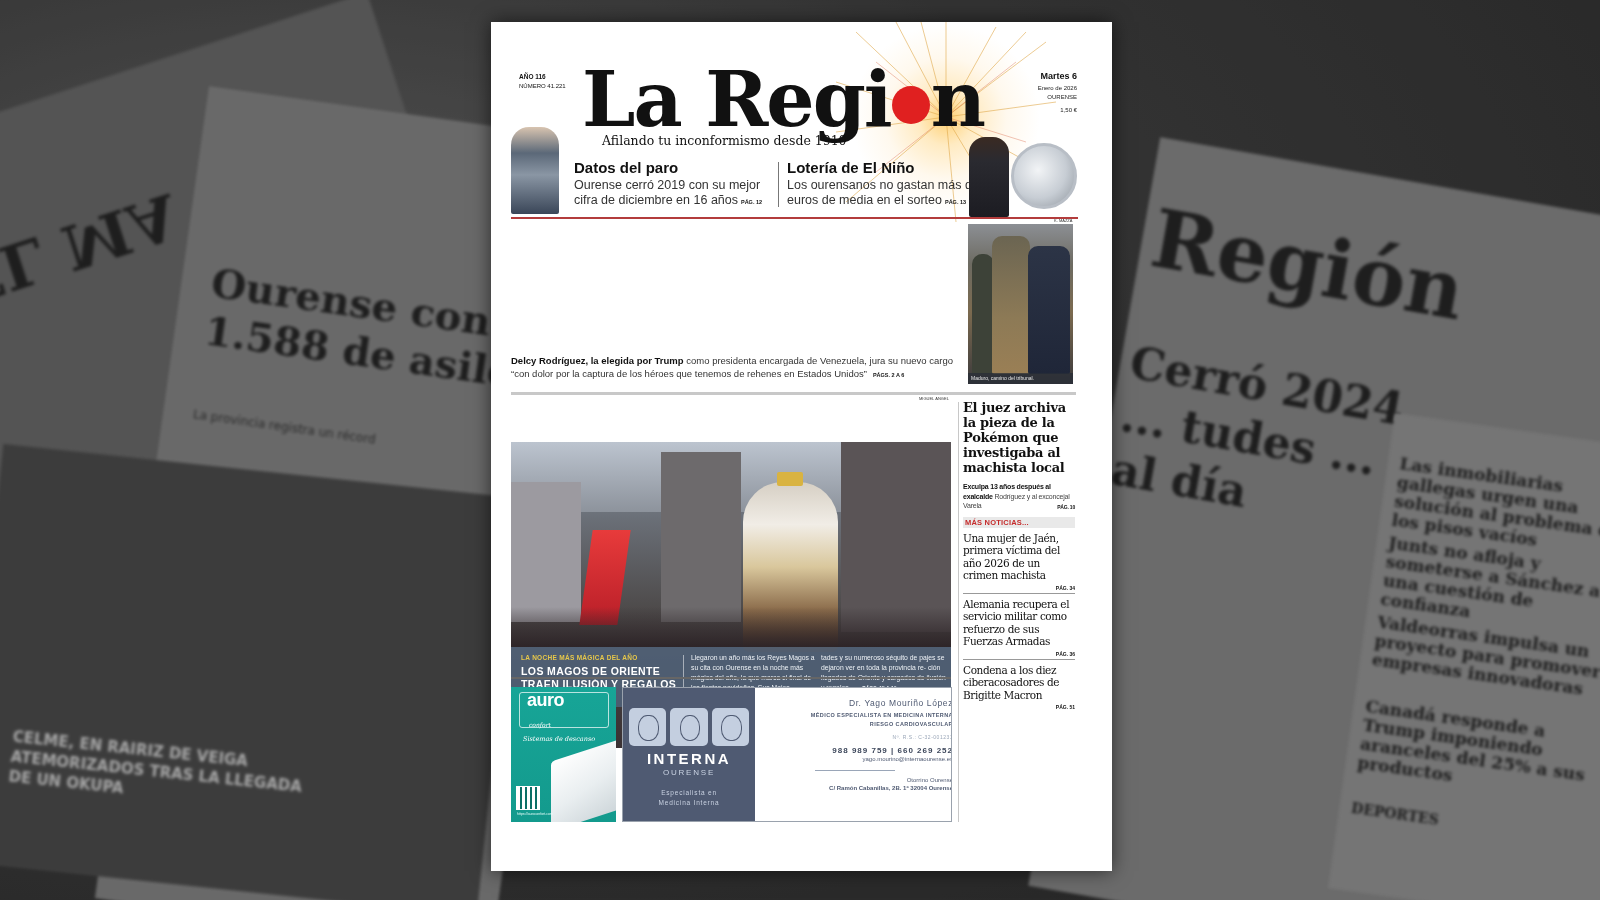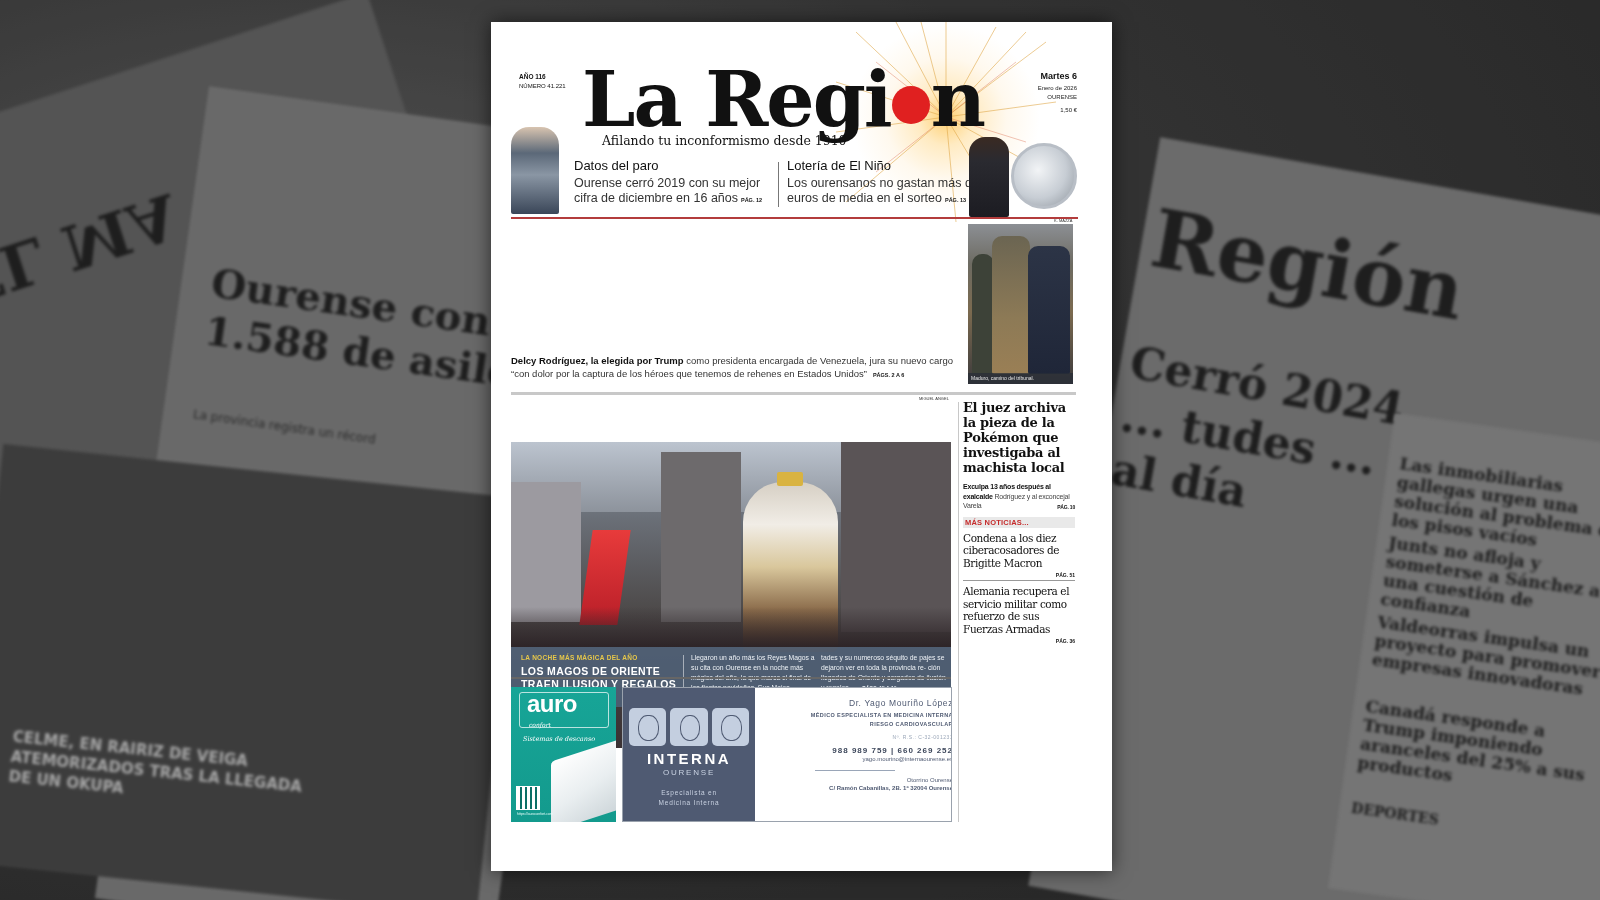--- a/index.html
+++ b/index.html
@@ -79,21 +79,21 @@
     position:absolute; left:0; top:0; width:40px; height:80px;
     background: linear-gradient(180deg, #3a2a22 0%, #2a2a30 30%, #1c1c22 100%);
     border-radius: 16px 16px 2px 2px;
   }
   .teaser-photo-right .drum {
     position:absolute; left:42px; top:6px; width:66px; height:66px; border-radius:50%;
     border: 3px solid #b8bec6;
     background: radial-gradient(circle at 40% 40%, #f2f4f6 0%, #c7cdd4 55%, #8d949c 100%);
   }
   .teaser { position: absolute; top: 137px; font-size: 12px; color:#222; line-height: 1.15; }
-  .teaser .t-title { font-weight: normal; font-size: 13px; color:#111; margin-bottom: 2px; }
+  .teaser .t-title { font-weight: bold; font-size: 15px; color:#111; margin-bottom: 2px; }
   .teaser .t-body { font-size: 12.5px; color: #333; }
   .teaser .pag { font-size: 5.5px; font-weight: bold; color:#111; margin-left: 3px; }
   .teaser.t1 { left: 83px; width: 205px; }
   .teaser.t2 { left: 296px; width: 210px; }
   .teaser-divider { position: absolute; left: 287px; top: 140px; width: 1px; height: 45px; background: #777; }
   .masthead-rule { position: absolute; left: 20px; top: 195px; width: 567px; height: 2px; background: #b33c3c; }
   .credit-tiny { position: absolute; font-size: 4px; color: #333; }
 
   
   .lead-headline {
@@ -149,21 +149,21 @@
   .reyes-caption .col.c2 { left:310px; }
   .reyes-caption .vsep { position:absolute; left:172px; top:8px; width:1px; height:46px; background: rgba(255,255,255,0.5); }
 
   
   .ad-auro {
     position: absolute; left: 20px; top: 665px; width: 105px; height: 135px;
     background: linear-gradient(180deg, #17a597 0%, #139a8d 100%);
     color: #fff; overflow: hidden;
   }
   .ad-auro .logo-box { position:absolute; left:8px; top:5px; width:90px; height:36px; border:1px solid rgba(255,255,255,0.7); border-radius:3px; }
-  .ad-auro .brand { position:absolute; left:16px; top:3px; font-size:24px; font-weight:bold; letter-spacing:-0.5px; }
+  .ad-auro .brand { position:absolute; left:16px; top:3px; font-size:18px; font-weight:bold; letter-spacing:-0.5px; }
   .ad-auro .sub { position:absolute; left:18px; top:34px; font-size:6px; font-style:italic; font-family:"DejaVu Serif", serif; }
   .ad-auro .slogan { position:absolute; left:12px; top:48px; font-size:6.5px; font-style:italic; font-family:"DejaVu Serif", serif; }
   .ad-auro .mattress {
     position:absolute; left:40px; top:60px; width:90px; height:70px;
     background: linear-gradient(160deg, #ffffff 0%, #e9eef0 50%, #c9d2d6 100%);
     transform: skewY(-18deg); border-radius: 4px;
   }
   .ad-auro .qr {
     position:absolute; left:6px; top:100px; width:22px; height:22px;
     background:
@@ -385,21 +385,25 @@
 
   <div class="col-sep"></div>
   <div class="right-col">
     <div class="rc-head">El juez archiva la pieza de la Pokémon que investigaba al machista local</div>
     <div class="rc-sub">
       <b>Exculpa 13 años después al exalcalde</b><span> Rodríguez y al exconcejal Varela</span>
       <span class="pag">PÁG. 10</span>
     </div>
     <div class="mas-label">MÁS NOTICIAS...</div>
     <div class="rc-item">
-      <div class="h">Condena a los diez ciberacosadores de Brigitte Macron</div>
-      <div class="p">PÁG. 51</div>
+      <div class="h">Una mujer de Jaén, primera víctima del año 2026 de un crimen machista</div>
+      <div class="p">PÁG. 34</div>
     </div>
     <div class="rc-item">
       <div class="h">Alemania recupera el servicio militar como refuerzo de sus Fuerzas Armadas</div>
       <div class="p">PÁG. 36</div>
     </div>
+    <div class="rc-item">
+      <div class="h">Condena a los diez ciberacosadores de Brigitte Macron</div>
+      <div class="p">PÁG. 51</div>
+    </div>
   </div>
 </div>
 
 </body></html>

